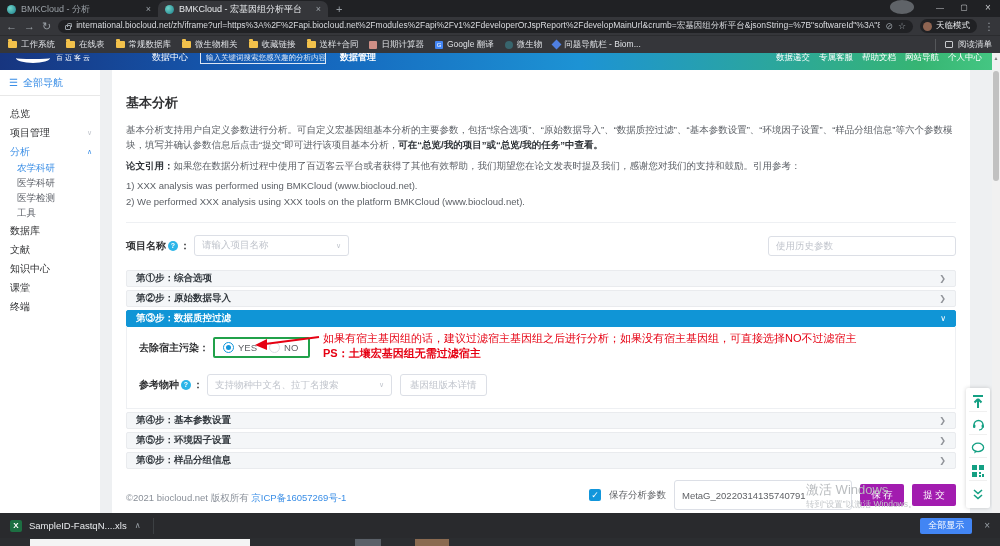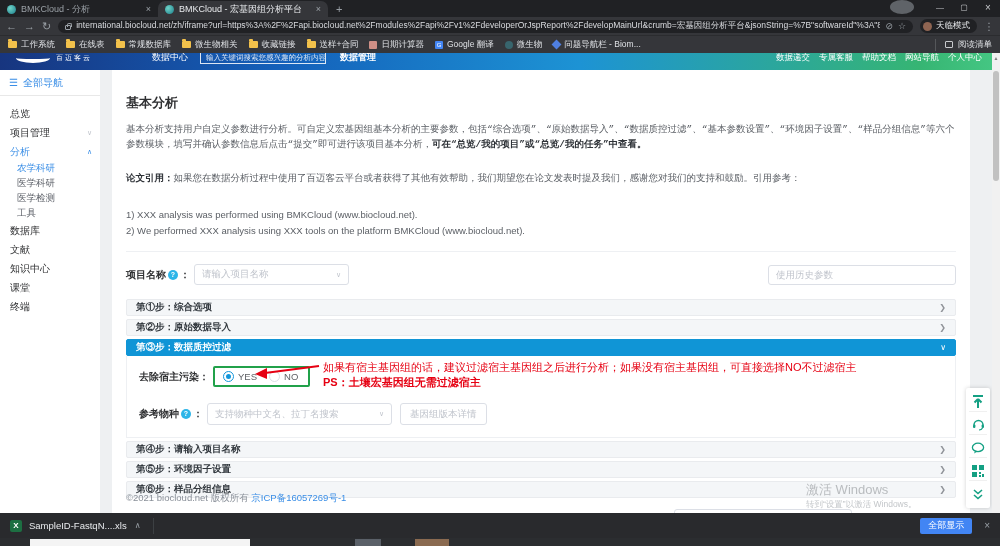--- a/index.html
+++ b/index.html
@@ -59,23 +59,23 @@
   .snav { padding:8px 0 0 10px; }
   .snav-item { height:19px; display:flex; align-items:center; padding-right:8px; }
   .snav-item .chev { margin-left:auto; color:#c0c4cc; font-size:7px; }
   .snav-item.on { color:#3a8ee6; }
   .snav-item.on .chev { color:#3a8ee6; }
   .snav-sub { height:15px; display:flex; align-items:center; padding-left:7px; font-size:9.5px; color:#5a5e66; }
   .snav-sub.on { color:#3a8ee6; }
 
   .card { position:absolute; left:112px; top:70px; width:858px; height:443px; background:#fff; padding:24px 14px 0 14px; }
   .pg-title { font-size:13px; font-weight:bold; color:#303133; margin-bottom:10px; }
-  .intro { font-size:9.5px; color:#5c6066; line-height:15px; margin-bottom:18px;font-family:Liberation Mono, monospace; }
+  .intro { font-size:9.5px; color:#5c6066; line-height:15px; margin-bottom:6px; }
   .intro b { color:#2f3338; }
-  .citnote { font-size:9.5px; color:#5c6066; line-height:15px; margin-bottom:22px; }
+  .citnote { font-size:9.5px; color:#5c6066; line-height:15px; margin-bottom:5px; }
   .citnote b { color:#2f3338; }
   .cit { font-size:9.5px; color:#5c6066; line-height:16px; }
   .divider { border:none; border-top:1px solid #eef0f3; margin:12px 0 12px 0; }
 
   .projrow { display:flex; align-items:center; margin-bottom:14px; }
   .flabel { font-size:10px; font-weight:bold; color:#303133; display:flex; align-items:center; gap:2px; }
   .qicon { width:10px; height:10px; border-radius:50%; background:#2db5e8; color:#fff; font-size:7px; line-height:10px; text-align:center; font-weight:bold; }
   .selbox { width:155px; height:21px; border:1px solid #dcdfe6; border-radius:3px; display:flex; align-items:center; padding:0 7px; margin-left:4px; }
   .selbox .ph { font-size:9.5px; color:#c0c4cc; flex:1; white-space:nowrap; overflow:hidden; }
   .selbox .dd { color:#c0c4cc; font-size:7px; }
@@ -354,21 +354,21 @@
       </span>
       <div class="selbox" style="width:185px;height:22px;">
         <span class="ph">支持物种中文名、拉丁名搜索</span>
         <span class="dd">∨</span>
       </div>
       <button class="gbtn">基因组版本详情</button>
     </div>
   </div>
 
   <div class="step">
-    <span>第④步：请输入项目名称</span>
+    <span>第④步：基本参数设置</span>
     <span class="chev">❯</span>
   </div>
   <div class="step">
     <span>第⑤步：环境因子设置</span>
     <span class="chev">❯</span>
   </div>
   <div class="step">
     <span>第⑥步：样品分组信息</span>
     <span class="chev">❯</span>
   </div>

